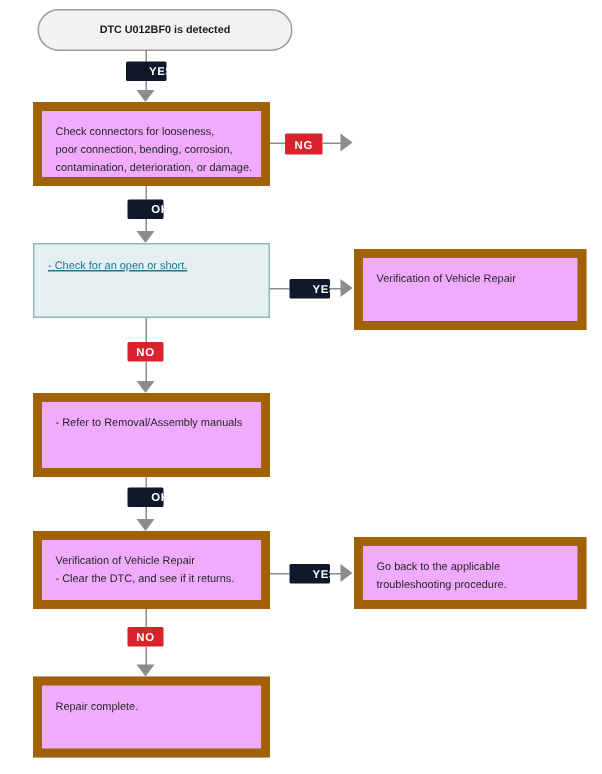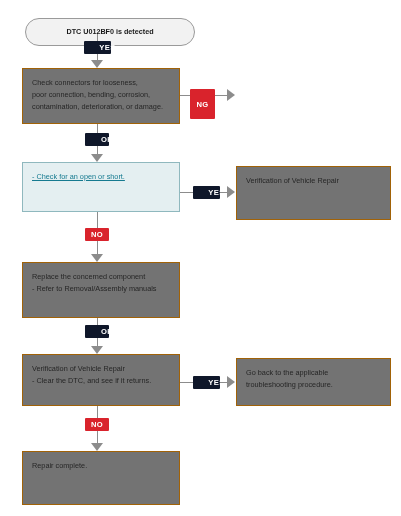--- a/index.html
+++ b/index.html
@@ -30,39 +30,38 @@
     background: #f2f2f2;
     display: flex;
     flex-direction: column;
     align-items: center;
     justify-content: center;
     text-align: center;
     color: #1a1a1a;
     font-size: 7.2px;
     font-weight: bold;
     line-height: 1.5;
-    margin-top: 12px;
   }
   .start-node .l1 { display: block; }
   .start-node .l2 { display: block; }
 
   
   .comp-link {
     color: #0f6a7d;
     font-size: 8.4px;
     font-weight: bold;
     text-decoration: underline;
     white-space: nowrap;
     cursor: pointer;
   }
 
   
   .box {
-    border: 1px solid #a16207;
-    background: #737373;
+    border: 6px solid #a16207;
+    background: #f0abfc;
     padding: 8px 9px;
     font-size: 7.3px;
     line-height: 1.62;
     color: #262626;
   }
   .box .ln { display: block; white-space: nowrap; }
 
   
   .box.link-box {
     background: #e4eff1;
@@ -128,21 +127,21 @@
   <div class="abs v-line" style="left:97px; top:54px; height:7px;"></div>
   <div class="abs arrow-down" style="left:91px; top:60px;"></div>
 
   <div class="abs box" style="left:22px; top:68px; width:158px; height:56px;">
     <span class="ln">Check connectors for looseness,</span>
     <span class="ln">poor connection, bending, corrosion,</span>
     <span class="ln">contamination, deterioration, or damage.</span>
   </div>
 
   <div class="abs h-line" style="left:180px; top:95px; width:10px;"></div>
-  <div class="abs badge ng" style="left:190px; top:89px; width:25px; height:30px;">NG</div>
+  <div class="abs badge ng" style="left:190px; top:89px; width:25px; height:14px;">NG</div>
   <div class="abs h-line" style="left:215px; top:95px; width:13px;"></div>
   <div class="abs arrow-right" style="left:227px; top:89px;"></div>
 
 
   <div class="abs v-line" style="left:97px; top:124px; height:9px;"></div>
   <div class="abs badge ok" style="left:85px; top:133px; width:24px; height:13px;">OK</div>
   <div class="abs v-line" style="left:97px; top:146px; height:9px;"></div>
   <div class="abs arrow-down" style="left:91px; top:154px;"></div>
 
   <div class="abs box link-box" style="left:22px; top:162px; width:158px; height:50px;">
@@ -157,21 +156,20 @@
   <div class="abs box" style="left:236px; top:166px; width:155px; height:54px;">
     <span class="ln">Verification of Vehicle Repair</span>
   </div>
 
   <div class="abs v-line" style="left:97px; top:212px; height:16px;"></div>
   <div class="abs badge no" style="left:85px; top:228px; width:24px; height:13px;">NO</div>
   <div class="abs v-line" style="left:97px; top:241px; height:14px;"></div>
   <div class="abs arrow-down" style="left:91px; top:254px;"></div>
 
   <div class="abs box" style="left:22px; top:262px; width:158px; height:56px;">
-    <span class="ln">Replace the concerned component</span>
     <span class="ln">- Refer to Removal/Assembly manuals</span>
   </div>
 
   <div class="abs v-line" style="left:97px; top:318px; height:7px;"></div>
   <div class="abs badge ok" style="left:85px; top:325px; width:24px; height:13px;">OK</div>
   <div class="abs v-line" style="left:97px; top:338px; height:9px;"></div>
   <div class="abs arrow-down" style="left:91px; top:346px;"></div>
 
   <div class="abs box" style="left:22px; top:354px; width:158px; height:52px;">
     <span class="ln">Verification of Vehicle Repair</span>

